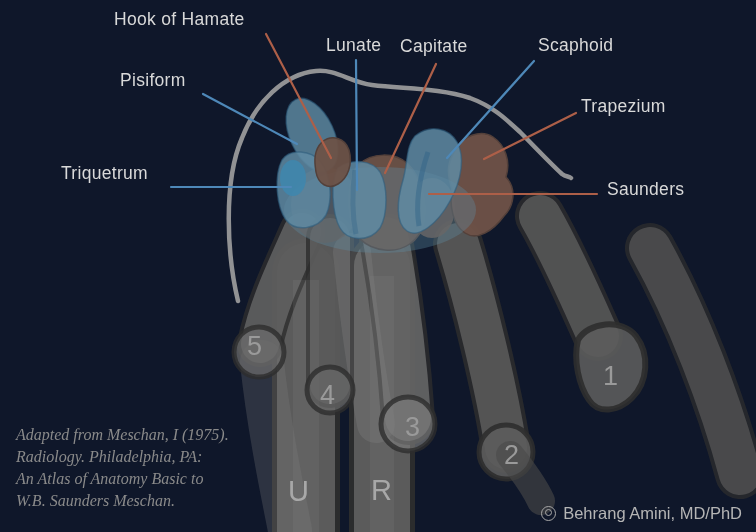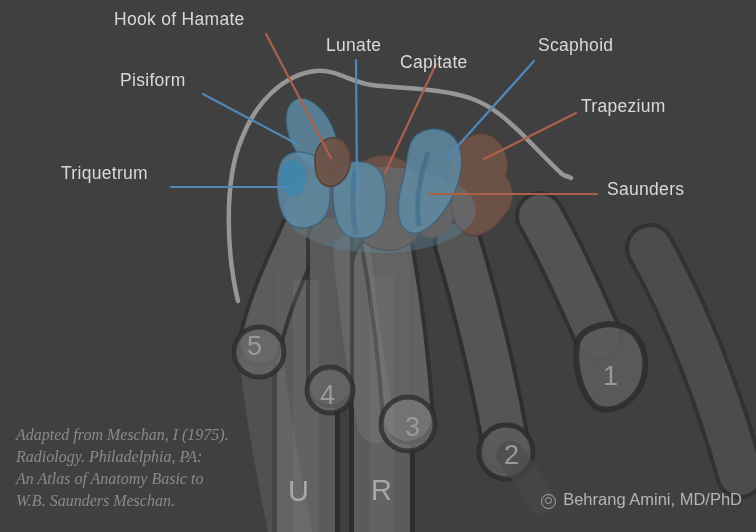--- a/index.html
+++ b/index.html
@@ -1,24 +1,24 @@
 <!DOCTYPE html>
 <html><head>
 <meta charset="utf-8">
 <style>
   html,body{margin:0;padding:0;background:#000;}
-  #stage{position:relative;width:756px;height:532px;background:#404040;overflow:hidden;
+  #stage{position:relative;width:756px;height:532px;background:#0f172a;overflow:hidden;
          font-family:"Liberation Sans",sans-serif;}
   #stage svg{position:absolute;left:0;top:0;}
   .label{position:absolute;font-size:17.5px;letter-spacing:.3px;color:#d9d9d9;white-space:nowrap;}
   .num{position:absolute;font-size:27px;color:#9a9a9a;}
   .forearm-letter{position:absolute;font-size:29px;color:#a8a8a8;}
   .attribution{position:absolute;left:16px;top:424px;font-family:"Liberation Serif",serif;
                font-style:italic;font-size:16px;line-height:22px;color:#8a8a8a;}
-  .credit{position:absolute;right:14px;top:490px;display:flex;align-items:flex-end;gap:7px;
+  .credit{position:absolute;right:14px;top:504px;display:flex;align-items:center;gap:7px;
           font-size:16.5px;color:#b5b5b5;}
   .ring{display:inline-block;width:13px;height:13px;border:1.8px solid #a8a8a8;border-radius:50%;
         position:relative;}
   .ring .inner{position:absolute;left:2.4px;top:2.4px;width:5px;height:5px;border:1.6px solid #a8a8a8;
         border-radius:50%;}
 </style>
 </head>
 <body>
 
 <div id="stage">
@@ -94,21 +94,21 @@
       <line x1="534" y1="61" x2="447" y2="158" stroke="#4e88b8"></line>
       <line x1="576" y1="113" x2="484" y2="159" stroke="#ad5f48"></line>
       <line x1="171" y1="187" x2="291" y2="187" stroke="#4e88b8"></line>
       <line x1="597" y1="194" x2="429" y2="194" stroke="#ad5f48"></line>
     </g>
   </svg>
 
   <div class="label" style="left:114px;top:9px">Hook of Hamate</div>
   <div class="label" style="left:120px;top:70px">Pisiform</div>
   <div class="label" style="left:326px;top:35px">Lunate</div>
-  <div class="label" style="left:400px;top:52px">Capitate</div>
+  <div class="label" style="left:400px;top:36px">Capitate</div>
   <div class="label" style="left:538px;top:35px">Scaphoid</div>
   <div class="label" style="left:61px;top:163px">Triquetrum</div>
   <div class="label" style="left:581px;top:96px">Trapezium</div>
   <div class="label" style="left:607px;top:179px">Saunders</div>
 
   <div class="num" style="left:247px;top:331px">5</div>
   <div class="num" style="left:320px;top:380px">4</div>
   <div class="num" style="left:405px;top:412px">3</div>
   <div class="num" style="left:504px;top:440px">2</div>
   <div class="num" style="left:603px;top:361px">1</div>

